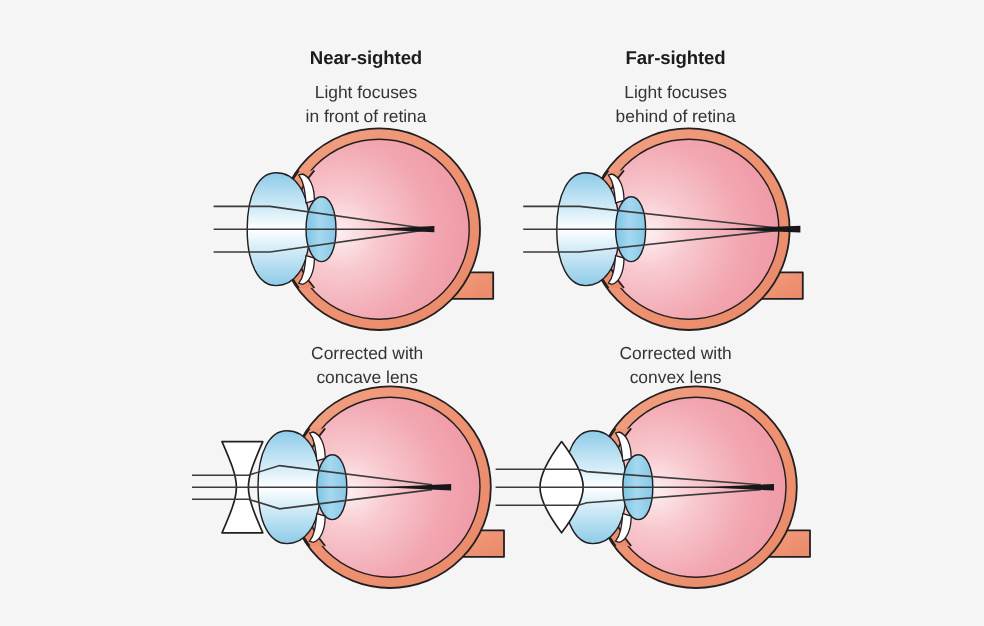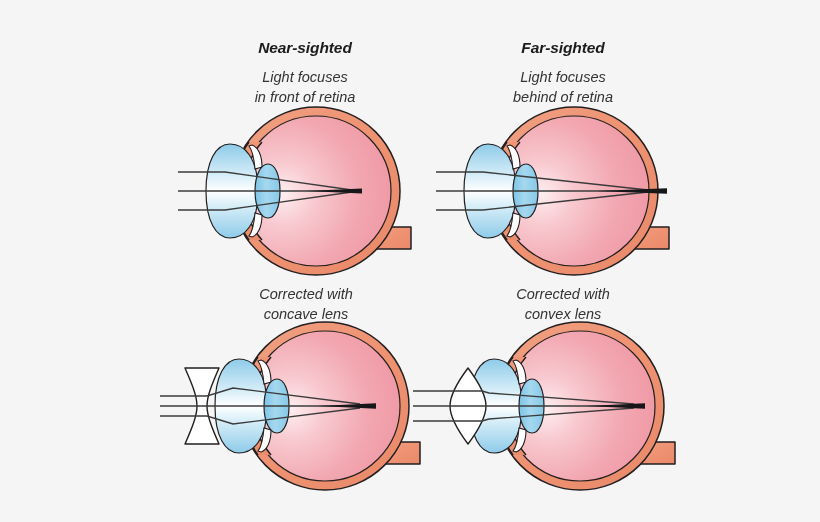--- a/index.html
+++ b/index.html
@@ -77,21 +77,21 @@
   .corrective-lens {
     fill: #ffffff;
     stroke: #231f20;
     stroke-width: 1.4;
     stroke-linejoin: round;
   }
 </style>
 </head>
 <body style="background: rgb(245, 245, 245);">
 
-<div id="figure-root" style="background: #0ea5e9; font-style: italic;">
+<div id="figure-root" style="background: #0ea5e9;">
 <svg id="figure-svg" viewBox="0 0 820 522" xmlns="http://www.w3.org/2000/svg">
 
   <defs>
     <radialGradient id="vitreousGrad" cx="28%" cy="52%" r="82%">
       <stop offset="0%" stop-color="#fdeef0"></stop>
       <stop offset="26%" stop-color="#f8c9cf"></stop>
       <stop offset="62%" stop-color="#f2a7b1"></stop>
       <stop offset="100%" stop-color="#ee95a2"></stop>
     </radialGradient>
     <linearGradient id="corneaGrad" x1="0%" y1="0%" x2="100%" y2="0%">

